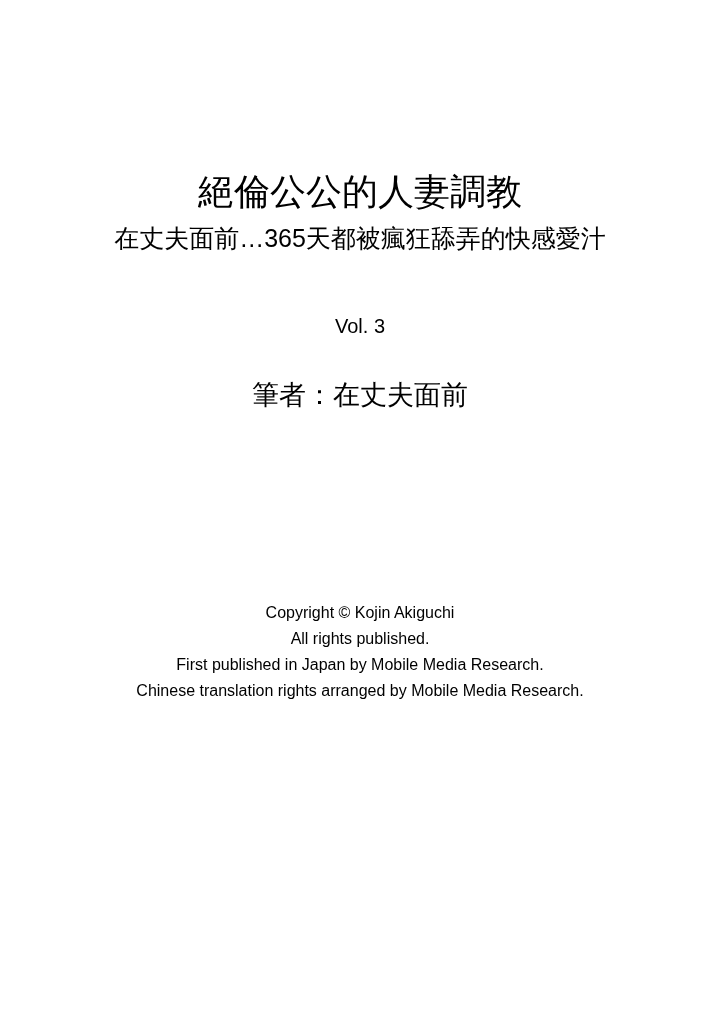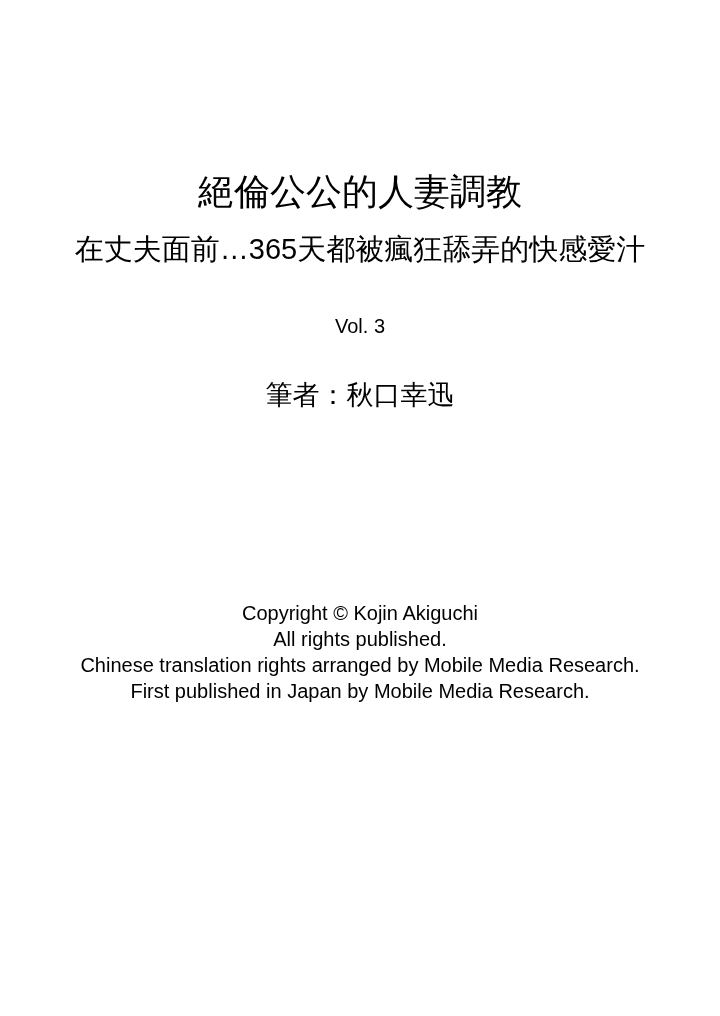--- a/index.html
+++ b/index.html
@@ -25,62 +25,62 @@
     white-space: nowrap;
   }
   .title {
     top: 165px;
     font-size: 36px;
     font-weight: 500;
     letter-spacing: 0px;
     line-height: 1.3;
   }
   .subtitle {
-    top: 227px;
-    font-size: 29px;
+    top: 218px;
+    font-size: 25px;
     font-weight: 400;
     line-height: 1.3;
   }
   .volume {
     top: 310px;
     font-size: 20px;
     font-weight: 400;
     line-height: 1.2;
   }
   .author {
     top: 374px;
     font-size: 27px;
     font-weight: 400;
     line-height: 1.3;
   }
   .copyright {
     top: 596px;
-    font-size: 20px;
+    font-size: 16px;
     font-weight: 400;
     line-height: 26px;
     white-space: normal;
     text-align: center;
   }
   .copyright .line {
     display: block;
   }
 </style>
 </head>
 <body>
 
 <div class="page">
 
   <div class="centered title">絕倫公公的人妻調教</div>
 
   <div class="centered subtitle">在丈夫面前…365天都被瘋狂舔弄的快感愛汁</div>
 
   <div class="centered volume">Vol. 3</div>
 
-  <div class="centered author">筆者：秋口幸迅</div>
+  <div class="centered author">筆者：在丈夫面前</div>
 
   <div class="centered copyright">
     <span class="line">Copyright © Kojin Akiguchi</span>
     <span class="line">All rights published.</span>
+    <span class="line">First published in Japan by Mobile Media Research.</span>
     <span class="line">Chinese translation rights arranged by Mobile Media Research.</span>
-    <span class="line">First published in Japan by Mobile Media Research.</span>
   </div>
 
 </div>
 
 </body></html>

